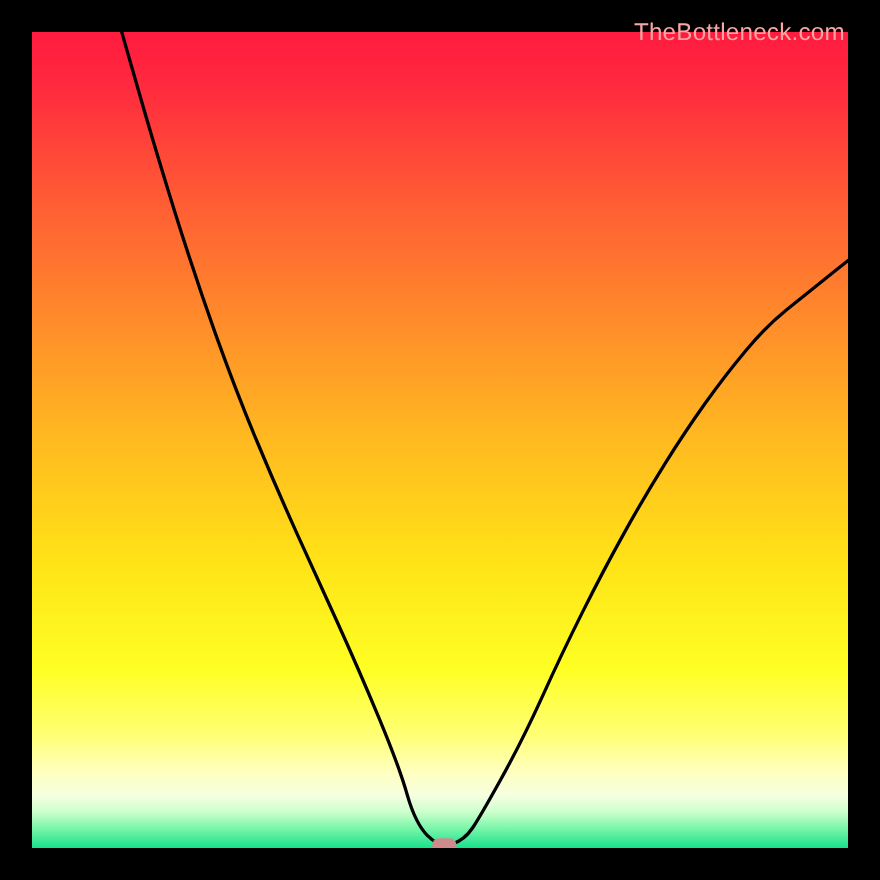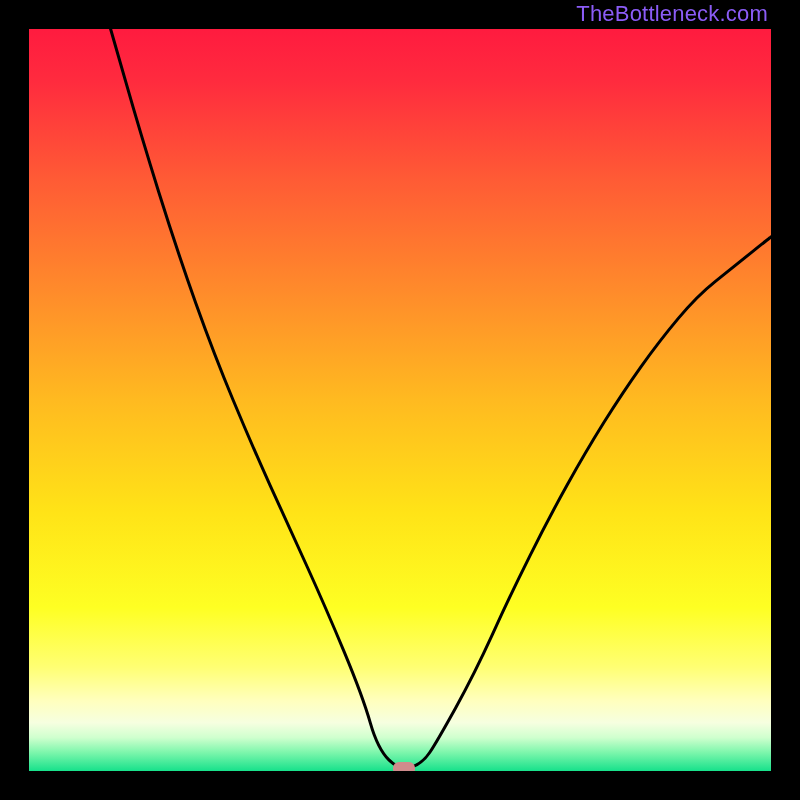--- a/index.html
+++ b/index.html
@@ -27,23 +27,23 @@
   .gradient {
     position: absolute;
     inset: 0;
   }
   .curve {
     position: absolute;
     inset: 0;
   }
   .watermark {
     position: absolute;
-    top: 1px;
+    top: 16px;
     right: 32px;
-    color: #8b5cf6;
+    color: #fca5a5;
     font-size: 22px;
     font-weight: 500;
     letter-spacing: 0.2px;
   }
   .marker {
     position: absolute;
     width: 22px;
     height: 13px;
     border-radius: 6px;
     background: #cf8b8c;

